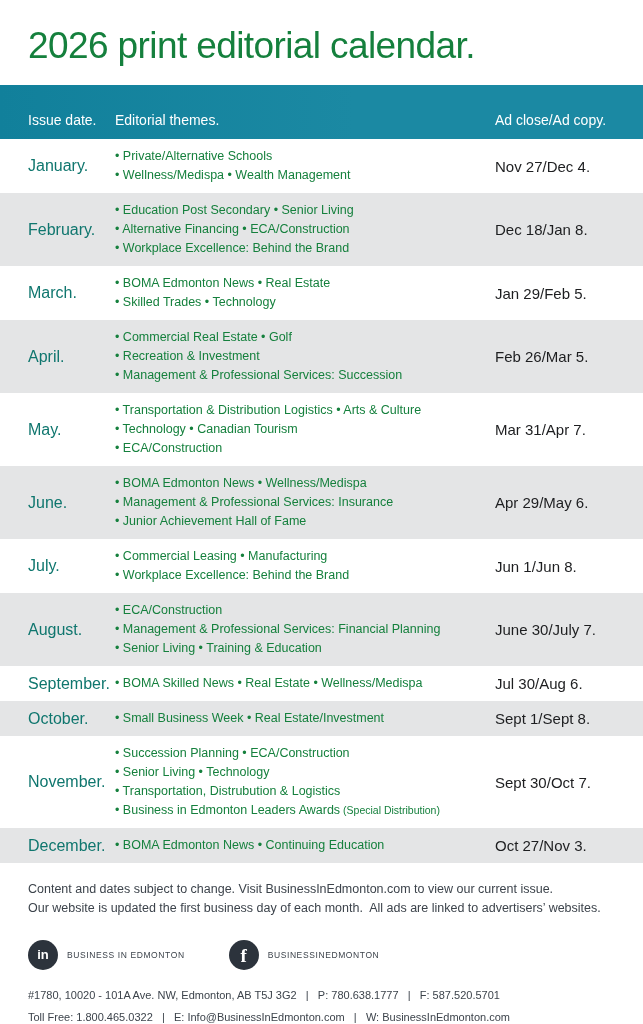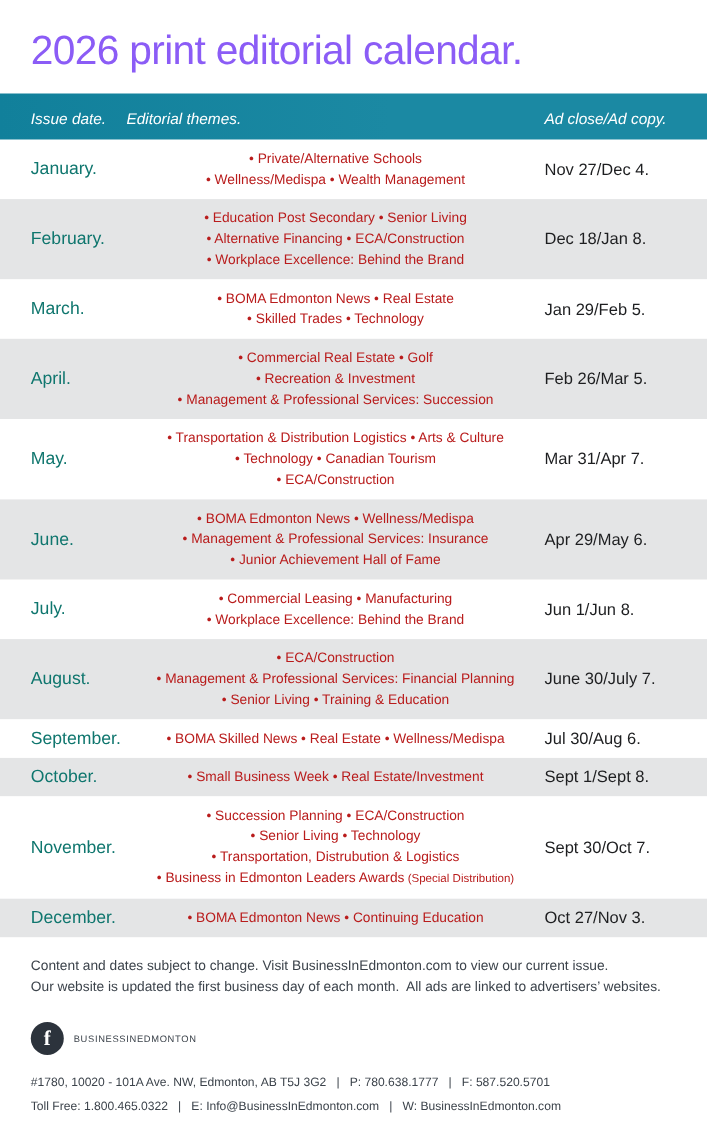--- a/index.html
+++ b/index.html
@@ -8,44 +8,44 @@
     font-family: "Liberation Sans", "DejaVu Sans", sans-serif;
     color: #222427;
     -webkit-font-smoothing: antialiased;
   }
   .page { width: 643px; height: 1024px; background: #fff; box-sizing: border-box; }
 
   
   .title {
     margin: 0; padding: 25px 28px 18px 28px;
     font-size: 37px; font-weight: 400; letter-spacing: -0.6px;
-    color: #8b5cf6;
+    color: #15803d;
   }
 
   
   .thead {
     display: grid;
     grid-template-columns: 87px 380px 1fr;
-    padding: 4px 24px 0 28px;
+    padding: 16px 24px 0 28px;
     height: 38px; align-items: center;
     background: linear-gradient(90deg, #11809b 0%, #1b89a3 55%, #1b89a3 100%);
-    color: #ffffff; font-size: 14px; font-style: italic;
+    color: #ffffff; font-size: 14px;
   }
 
   
   .row {
     display: grid;
     grid-template-columns: 87px 380px 1fr;
     padding: 8px 24px 8px 28px;
     align-items: center;
     background: #ffffff;
   }
   .row.alt { background: #e4e5e6; }
   .month { font-size: 16px; color: #0f766e; }
-  .themes { font-size: 12.5px; line-height: 19px; color: #b91c1c; text-align: center; }
+  .themes { font-size: 12.5px; line-height: 19px; color: #15803d; }
   .theme-line { white-space: nowrap; }
   .small-note { font-size: 10.5px; }
   .ad { font-size: 15px; color: #1d1e20; white-space: nowrap; }
   .col-ad.th { white-space: nowrap; }
 
   
   .notes {
     margin: 17px 28px 0 28px;
     font-size: 12.5px; line-height: 19px; color: #3c434b;
     white-space: pre-wrap;
@@ -199,20 +199,26 @@
       <div class="ad">Oct 27/Nov 3.</div>
     </div>
   </div>
 
   <div class="notes"><span>Content and dates subject to change. Visit BusinessInEdmonton.com to view our current issue.</span>
 <span>Our website is updated the first business day of each month.  All ads are linked to advertisers’ websites.</span></div>
 
   <div class="social">
     <div class="social-item">
       <span class="circle">
+          <span class="in-glyph">in</span>
+        </span>
+      <span class="social-label">BUSINESS IN EDMONTON</span>
+    </div>
+    <div class="social-item">
+      <span class="circle">
           <span class="f-glyph">f</span>
         </span>
       <span class="social-label">BUSINESSINEDMONTON</span>
     </div>
   </div>
 
   <div class="contact"><span>#1780, 10020 - 101A Ave. NW, Edmonton, AB T5J 3G2   |   P: 780.638.1777   |   F: 587.520.5701</span>
 <span>Toll Free: 1.800.465.0322   |   E: Info@BusinessInEdmonton.com   |   W: BusinessInEdmonton.com</span></div>
 
 </div>

